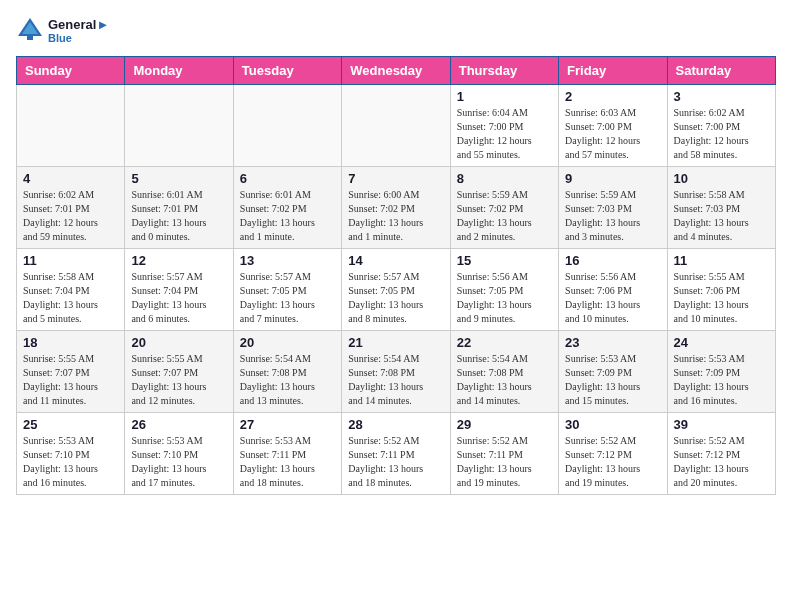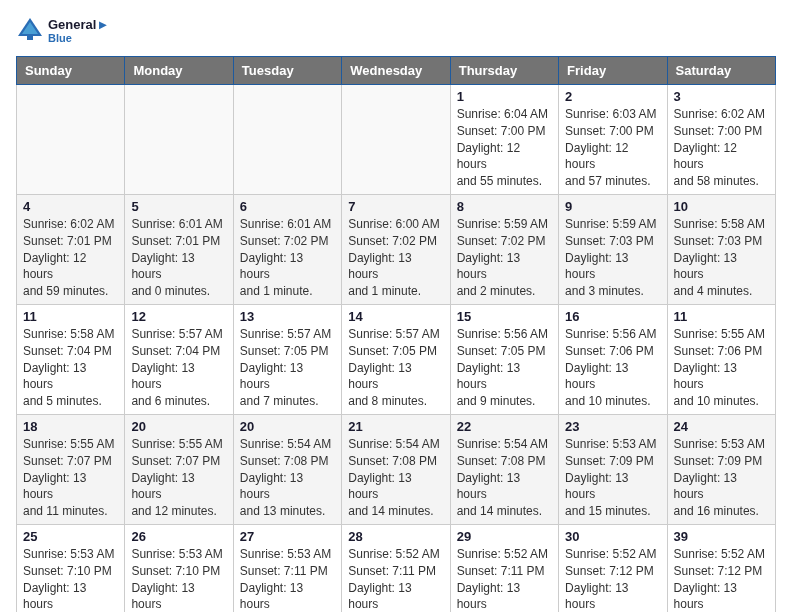--- a/index.html
+++ b/index.html
@@ -37,21 +37,21 @@
       font-size: 16px;
       font-weight: normal;
       color: #333;
     }
     .calendar {
       width: 100%;
       border-collapse: collapse;
       border: 1px solid #ccc;
     }
     .calendar th {
-      background-color: #737373;
+      background-color: #ec4899;
       color: #fff;
       font-size: 13px;
       font-weight: bold;
       text-align: left;
       padding: 6px 8px;
       border: 1px solid #1e5a9e;
     }
     .calendar td {
       vertical-align: top;
       padding: 4px 6px;
@@ -66,23 +66,24 @@
       background: #f9f9f9;
     }
     .day-number {
       font-size: 13px;
       font-weight: bold;
       color: #1a1a2e;
       margin-bottom: 2px;
       display: block;
     }
     .day-info {
-      font-size: 12px;
+      font-size: 10px;
       color: #333;
       line-height: 1.4;
+      font-family: Liberation Serif, serif;
     }
     .row-even td {
       background: #f4f4f4;
     }
   </style>
 </head>
 <body>
 
 <div class="header">
   <div class="logo">

